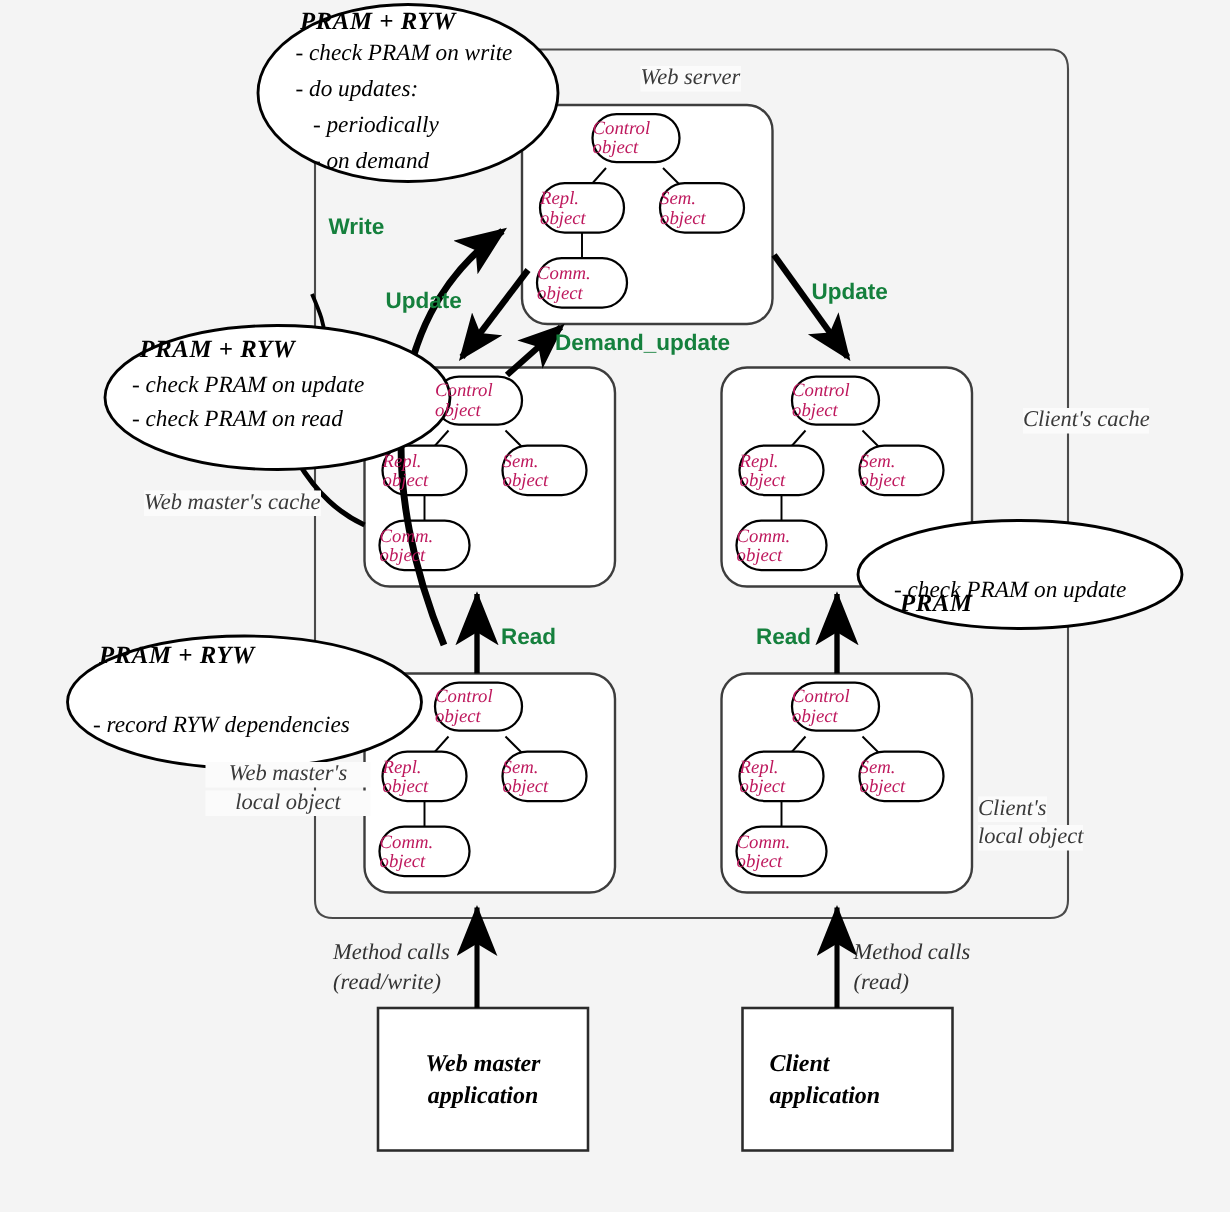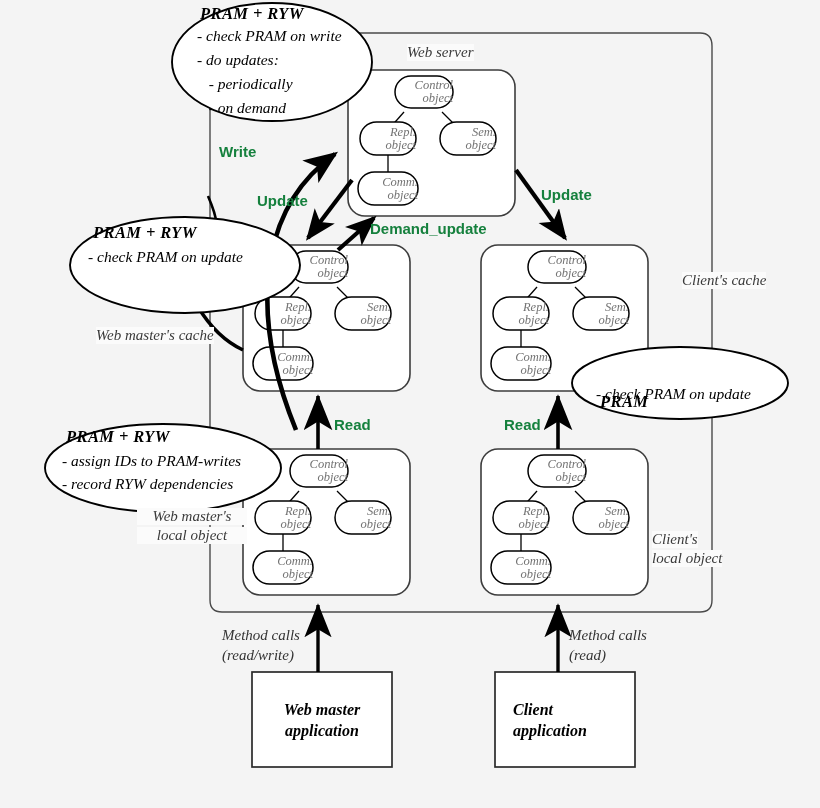--- a/index.html
+++ b/index.html
@@ -17,26 +17,26 @@
   }
   svg.layer {
     position: absolute;
     left: 0;
     top: 0;
     width: 820px;
     height: 808px;
   }
   .obj-label {
     position: absolute;
-    text-align: right;
+    text-align: left;
     font-family: "Liberation Serif", "DejaVu Serif", serif;
     font-style: italic;
     font-size: 12.5px;
     line-height: 1.05;
-    color: #737373;
+    color: #be185d;
     white-space: pre;
   }
   .region-label {
     position: absolute;
     font-family: "Liberation Serif", "DejaVu Serif", serif;
     font-style: italic;
     font-size: 15px;
     color: #3a3a3a;
     background: #fbfbfb;
     white-space: pre;
@@ -171,21 +171,21 @@
 
     <path d="M 198,307 C 212,330 226,342 243,350" fill="none" stroke="#000" stroke-width="3.4"></path>
     <path d="M 208,196 C 214,210 216,216 216,222" fill="none" stroke="#000" stroke-width="2.6"></path>
 
     <ellipse cx="272" cy="62" rx="100" ry="59" fill="#ffffff" stroke="#000" stroke-width="1.9"></ellipse>
     <ellipse cx="185" cy="265" rx="115" ry="48" fill="#ffffff" stroke="#000" stroke-width="1.9"></ellipse>
     <ellipse cx="163" cy="468" rx="118" ry="44" fill="#ffffff" stroke="#000" stroke-width="1.9"></ellipse>
     <ellipse cx="680" cy="383" rx="108" ry="36" fill="#ffffff" stroke="#000" stroke-width="1.9"></ellipse>
   </svg>
 
-  <div class="region-label" style="left:407px; top:44px;">Web server</div>
+  <div class="region-label" style="left:427px; top:44px;">Web server</div>
 
   <div class="region-label" style="left:96px; top:327px;text-align:right;">Web master's cache</div>
 
   <div class="region-label" style="left:646px; top:272px;margin-left:36px;">Client's cache</div>
 
   <div class="region-label" style="left:137px; top:508px; text-align:center; width:110px;">Web master's</div>
   <div class="region-label" style="left:137px; top:527px; text-align:center; width:110px;">local object</div>
 
   <div class="region-label" style="left:652px; top:531px;">Client's</div>
   <div class="region-label" style="left:652px; top:550px;">local object</div>
@@ -236,23 +236,23 @@
   <div class="obj-label" style="left:491px; top:568px; width:60px;">object</div>
 
   <div class="bubble-text bubble-title" style="left:200px; top:4px;">PRAM + RYW</div>
   <div class="bubble-text bubble-line" style="left:197px; top:26px;text-align:right;">- check PRAM on write</div>
   <div class="bubble-text bubble-line" style="left:197px; top:50px;">- do updates:</div>
   <div class="bubble-text bubble-line" style="left:197px; top:74px;">   - periodically</div>
   <div class="bubble-text bubble-line" style="left:197px; top:98px;">   - on demand</div>
 
   <div class="bubble-text bubble-title" style="left:93px; top:223px;">PRAM + RYW</div>
   <div class="bubble-text bubble-line" style="left:88px; top:247px;">- check PRAM on update</div>
+  <div class="bubble-text bubble-line" style="left:88px; top:270px;">- check PRAM on read</div>
 
   <div class="bubble-text bubble-title" style="left:66px; top:427px;">PRAM + RYW</div>
-  <div class="bubble-text bubble-line" style="left:62px; top:451px;">- assign IDs to PRAM-writes</div>
   <div class="bubble-text bubble-line" style="left:62px; top:474px;">- record RYW dependencies</div>
 
   <div class="bubble-text bubble-title" style="left:600px; top:361px;margin-top:31px;">PRAM</div>
   <div class="bubble-text bubble-line" style="left:596px; top:384px;">- check PRAM on update</div>
 
   <div class="flow-label" style="left:219px; top:143px;">Write</div>
   <div class="flow-label" style="left:257px; top:192px;">Update</div>
   <div class="flow-label" style="left:541px; top:186px;">Update</div>
   <div class="flow-label" style="left:370px; top:220px;">Demand_update</div>
   <div class="flow-label" style="left:334px; top:416px;">Read</div>

